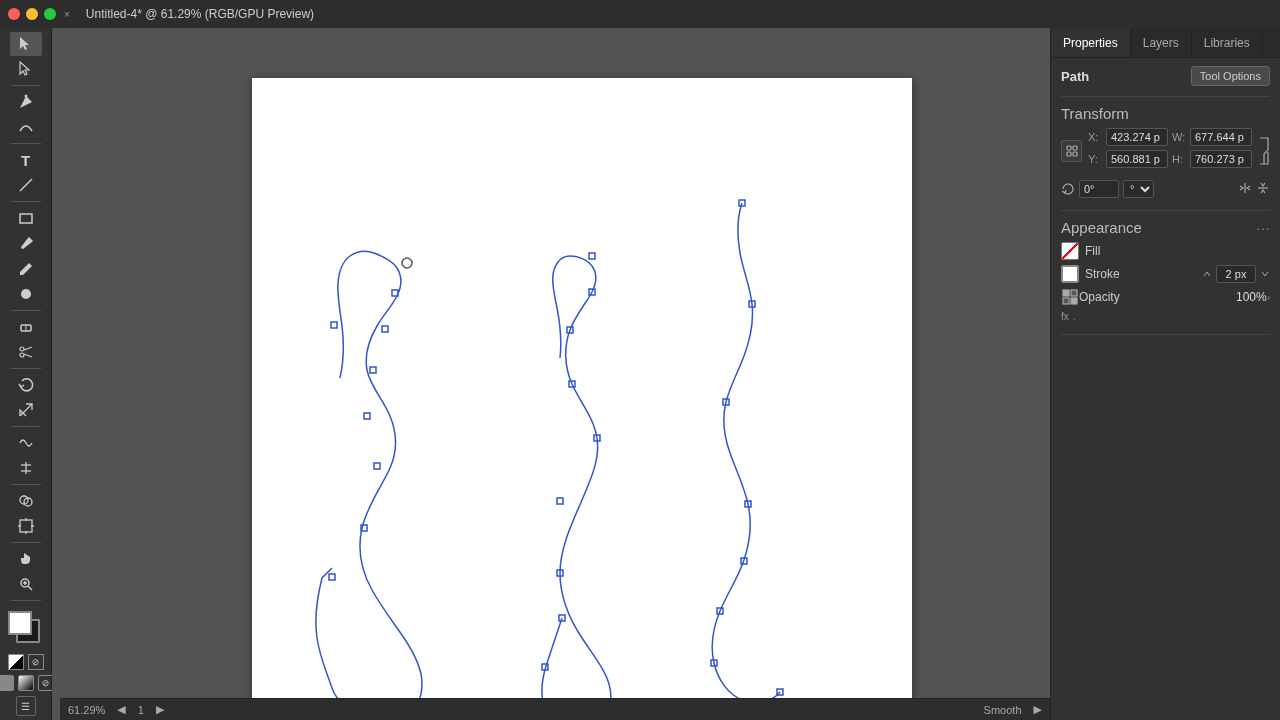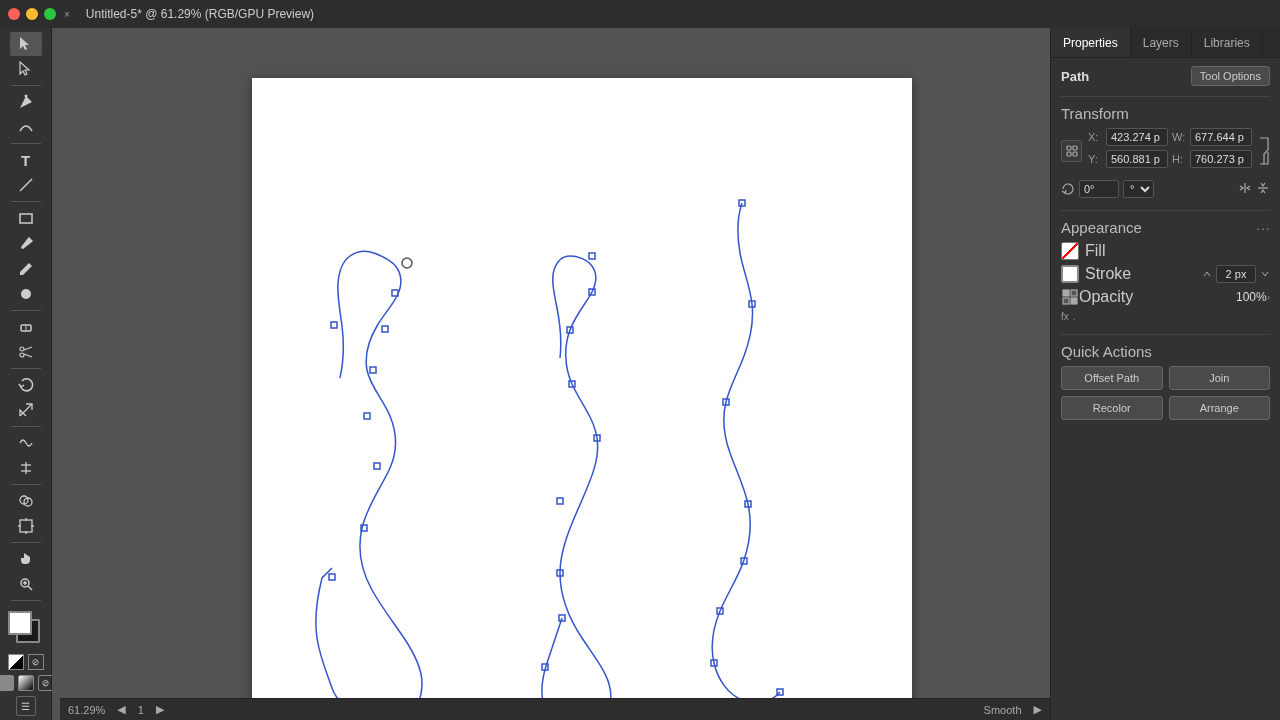--- a/index.html
+++ b/index.html
@@ -307,21 +307,21 @@
       position: relative;
       overflow: hidden;
     }
     .fill-slash {
       position: absolute;
       top: 0; left: 0; right: 0; bottom: 0;
       background: linear-gradient(to bottom right, transparent calc(50% - 1px), red calc(50% - 1px), red calc(50% + 1px), transparent calc(50% + 1px));
     }
     .appearance-label {
       color: #ccc;
-      font-size: 16px;
+      font-size: 12px;
       flex: 1;
     }
     .stroke-value-row {
       display: flex;
       align-items: center;
       gap: 4px;
     }
     .stroke-input {
       background: #2a2a2a;
       border: 1px solid #555;
@@ -390,21 +390,21 @@
 </head>
 <body>
 
 <div id="titlebar">
   <div class="traffic-lights">
     <div class="traffic-light tl-close"></div>
     <div class="traffic-light tl-min"></div>
     <div class="traffic-light tl-max"></div>
   </div>
   <span class="tab-close">×</span>
-  <span id="tab-title">Untitled-5* @ 61.29% (RGB/GPU Preview)</span>
+  <span id="tab-title">Untitled-4* @ 61.29% (RGB/GPU Preview)</span>
 </div>
 
 <div id="main-layout">
 
   <div id="left-toolbar">
     <div class="tool-btn active" title="Selection Tool">
       <svg width="16" height="16" viewBox="0 0 16 16" fill="#ccc">
           <polygon points="2,1 2,13 5,10 7,14 9,13 7,9 11,9"></polygon>
         </svg>
     </div>
@@ -772,27 +772,16 @@
         </div>
 
         <div class="fx-row">
           <span class="fx-label">fx</span>
           <span style="color:#777;font-size:11px;">.</span>
         </div>
       </div>
 
       <div class="panel-divider"></div>
 
-      <div class="panel-section">
-        <div class="panel-section-header">
-          <span class="section-title">Quick Actions</span>
-        </div>
-        <div class="quick-actions-grid">
-          <button class="quick-action-btn">Offset Path</button>
-          <button class="quick-action-btn">Join</button>
-          <button class="quick-action-btn">Recolor</button>
-          <button class="quick-action-btn">Arrange</button>
-        </div>
-      </div>
 
     </div>
   </div>
 </div>
 
 </body></html>

